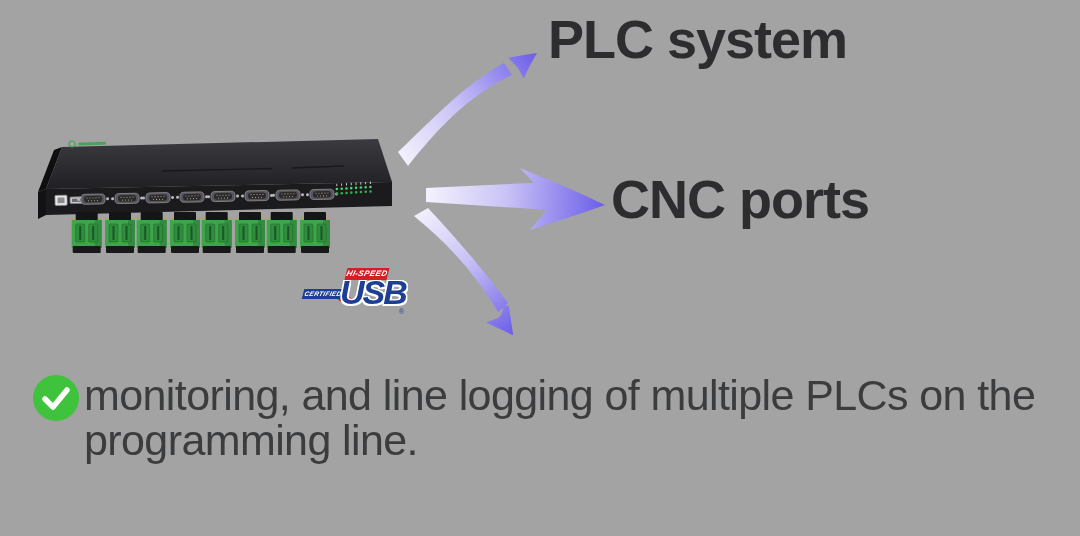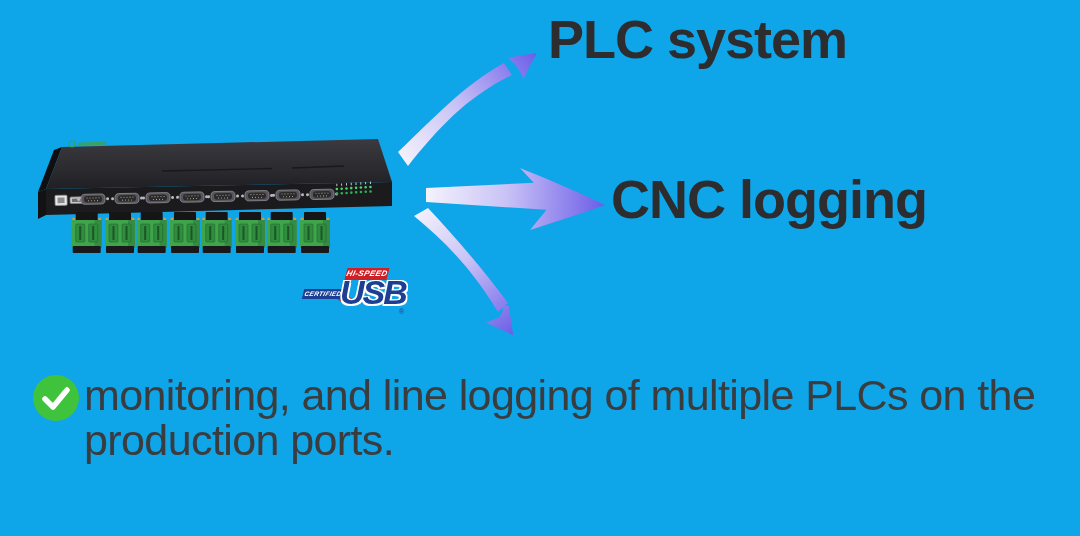--- a/index.html
+++ b/index.html
@@ -1,18 +1,18 @@
 <!DOCTYPE html>
 <html><head>
 <meta charset="utf-8">
 <style>
   html,body{margin:0;padding:0;background:#e9e9ea;}
   .stage{
     position:relative;width:1080px;height:536px;overflow:hidden;
-    background:#0ea5e9;
+    background:#a3a3a3;
     font-family:"Liberation Sans",sans-serif;
   }
   .stage *{box-sizing:border-box;}
 
   
   .target-label{
     position:absolute;white-space:nowrap;
     font:700 54px/56px "Liberation Sans",sans-serif;
     letter-spacing:-1px;color:#2d2d2f;
   }
@@ -401,32 +401,32 @@
     </g>
 
     <g>
       <path d="M16,188 C50,216 76,244 100,284 L110,275 C84,240 58,210 30,180 Z" fill="url(#ag3)"></path>
       <path d="M115,307 Q100,300 88.2,294.6 L100,290 Q104,287 105,281 Q103,276 110.6,277.8 Q113,292 115,307 Z" fill="url(#ag3)"></path>
       <path d="M115,307 L88.2,294.6 L105.4,294.2 L110.6,277.8 Z" fill="url(#ag3)"></path>
     </g>
   </svg>
 
   <div class="target-label" id="label-plc">PLC system</div>
-  <div class="target-label" id="label-cnc">CNC logging</div>
+  <div class="target-label" id="label-cnc">CNC ports</div>
 
   <div class="usb-logo">
     <div class="usb-swoosh"></div>
     <div class="usb-hispeed">HI-SPEED</div>
     <div class="usb-certified">CERTIFIED</div>
     <div class="usb-main">USB</div>
     <div class="usb-reg">®</div>
   </div>
 
   <svg class="check" viewBox="0 0 48 48" aria-hidden="true">
     <circle cx="24" cy="24" r="23" fill="#3fc33c"></circle>
     <path d="M13 25 L21 33 L35 16" fill="none" stroke="#ffffff" stroke-width="5.5" stroke-linecap="round" stroke-linejoin="round"></path>
   </svg>
   <div class="feature">
     <div class="feature-line">monitoring, and line logging of multiple PLCs on the</div>
-    <div class="feature-line">production ports.</div>
+    <div class="feature-line">programming line.</div>
   </div>
 
 </div>
 
 </body></html>

